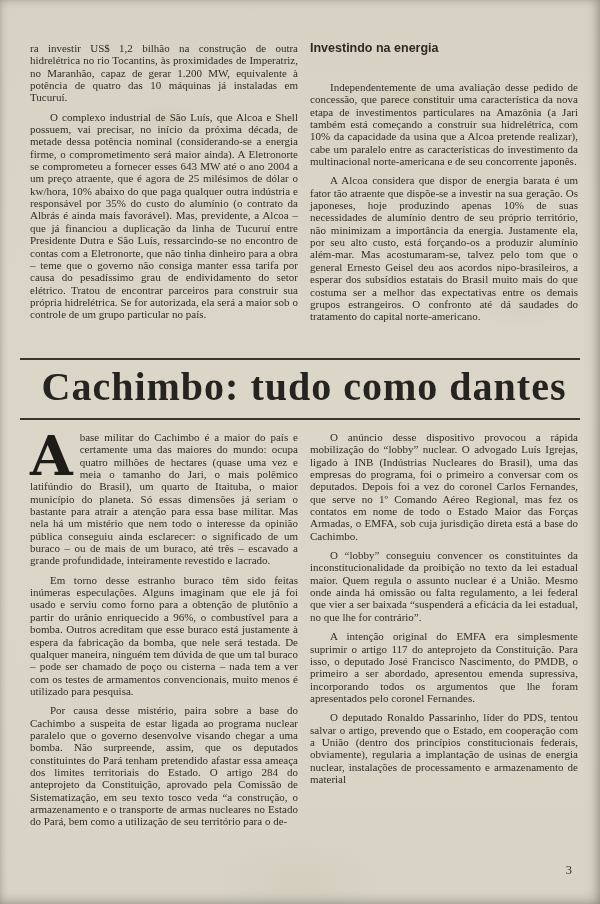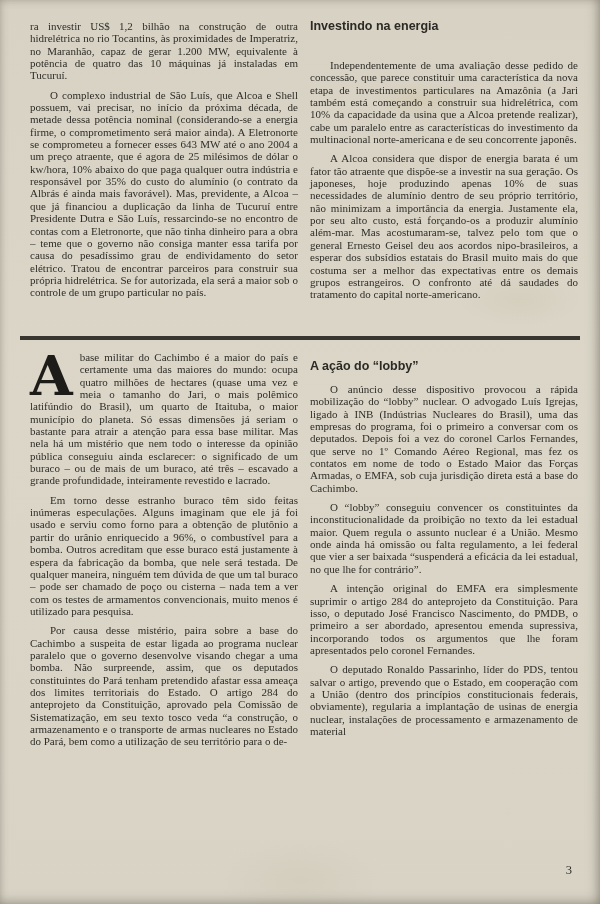--- a/index.html
+++ b/index.html
@@ -4,21 +4,21 @@
 <style>
   html, body { margin:0; padding:0; }
   body {
     width:600px; height:904px; overflow:hidden;
     font-family:"Liberation Serif", serif;
     background:#d9d4c6;
   }
   .page {
     position:relative; box-sizing:border-box;
     width:600px; height:904px;
-    padding:20px 22px 0 30px;
+    padding:42px 22px 0 30px;
     color:#2f2d28;
     background:
       radial-gradient(ellipse 70px 26px at 420px 100px, rgba(200,183,140,0.30), rgba(200,183,140,0) 70%),
       radial-gradient(ellipse 50px 20px at 165px 118px, rgba(196,184,150,0.22), rgba(196,184,150,0) 70%),
       radial-gradient(ellipse 90px 40px at 520px 300px, rgba(190,180,150,0.18), rgba(190,180,150,0) 70%),
       radial-gradient(ellipse 120px 60px at 300px 880px, rgba(185,176,148,0.15), rgba(185,176,148,0) 70%),
       linear-gradient(180deg, #d7d2c4 0%, #dbd6c8 45%, #d8d3c5 100%);
     box-shadow:
       inset -7px 0 12px -5px rgba(105,100,88,0.55),
       inset 0 -7px 12px -5px rgba(105,100,88,0.40),
@@ -69,33 +69,33 @@
       <p>O complexo industrial de São Luís, que Alcoa e Shell possuem, vai precisar, no início da próxima década, de metade dessa potência nominal (considerando-se a energia firme, o comprometimento será maior ainda). A Eletronorte se comprometeu a fornecer esses 643 MW até o ano 2004 a um preço atraente, que é agora de 25 milésimos de dólar o kw/hora, 10% abaixo do que paga qualquer outra indústria e responsável por 35% do custo do alumínio (o contrato da Albrás é ainda mais favorável). Mas, previdente, a Alcoa – que já financiou a duplicação da linha de Tucuruí entre Presidente Dutra e São Luís, ressarcindo-se no encontro de contas com a Eletronorte, que não tinha dinheiro para a obra – teme que o governo não consiga manter essa tarifa por causa do pesadíssimo grau de endividamento do setor elétrico. Tratou de encontrar parceiros para construir sua própria hidrelétrica. Se for autorizada, ela será a maior sob o controle de um grupo particular no país.</p>
     </div>
     <div class="col">
       <h3 class="sans-head">Investindo na energia</h3>
       <p>Independentemente de uma avaliação desse pedido de concessão, que parece constituir uma característica da nova etapa de investimentos particulares na Amazônia (a Jari também está começando a construir sua hidrelétrica, com 10% da capacidade da usina que a Alcoa pretende realizar), cabe um paralelo entre as características do investimento da multinacional norte-americana e de seu concorrente japonês.</p>
       <p>A Alcoa considera que dispor de energia barata é um fator tão atraente que dispõe-se a investir na sua geração. Os japoneses, hoje produzindo apenas 10% de suas necessidades de alumínio dentro de seu próprio território, não minimizam a importância da energia. Justamente ela, por seu alto custo, está forçando-os a produzir alumínio além-mar. Mas acostumaram-se, talvez pelo tom que o general Ernesto Geisel deu aos acordos nipo-brasileiros, a esperar dos subsídios estatais do Brasil muito mais do que costuma ser a melhor das expectativas entre os demais grupos estrangeiros. O confronto até dá saudades do tratamento do capital norte-americano.</p>
     </div>
   </section>
 
   <div class="rule"></div>
+  <h1 class="headline">Cachimbo: tudo como dantes</h1>
   <div class="rule"></div>
 
   <section class="cols article">
     <div class="col">
       <p class="noindent">
         <span class="dropcap">A</span><span>base militar do Cachimbo é a maior do país e certamente uma das maiores do mundo: ocupa quatro milhões de hectares (quase uma vez e meia o tamanho do Jari, o mais polêmico latifúndio do Brasil), um quarto de Itaituba, o maior município do planeta. Só essas dimensões já seriam o bastante para atrair a atenção para essa base militar. Mas nela há um mistério que nem todo o interesse da opinião pública conseguiu ainda esclarecer: o significado de um buraco – ou de mais de um buraco, até três – escavado a grande profundidade, inteiramente revestido e lacrado.</span>
       </p>
       <p>Em torno desse estranho buraco têm sido feitas inúmeras especulações. Alguns imaginam que ele já foi usado e serviu como forno para a obtenção de plutônio a partir do urânio enriquecido a 96%, o combustível para a bomba. Outros acreditam que esse buraco está justamente à espera da fabricação da bomba, que nele será testada. De qualquer maneira, ninguém tem dúvida de que um tal buraco – pode ser chamado de poço ou cisterna – nada tem a ver com os testes de armamentos convencionais, muito menos é utilizado para pesquisa.</p>
       <p>Por causa desse mistério, paira sobre a base do Cachimbo a suspeita de estar ligada ao programa nuclear paralelo que o governo desenvolve visando chegar a uma bomba. Não surpreende, assim, que os deputados constituintes do Pará tenham pretendido afastar essa ameaça dos limites territoriais do Estado. O artigo 284 do anteprojeto da Constituição, aprovado pela Comissão de Sistematização, em seu texto tosco veda “a construção, o armazenamento e o transporte de armas nucleares no Estado do Pará, bem como a utilização de seu território para o de-</p>
     </div>
     <div class="col">
-      <h3 class="sans-head sub">A ação do “lobby”</h3>
       <p>O anúncio desse dispositivo provocou a rápida mobilização do “lobby” nuclear. O advogado Luís Igrejas, ligado à INB (Indústrias Nucleares do Brasil), uma das empresas do programa, foi o primeiro a conversar com os deputados. Depois foi a vez do coronel Carlos Fernandes, que serve no 1º Comando Aéreo Regional, mas fez os contatos em nome de todo o Estado Maior das Forças Armadas, o EMFA, sob cuja jurisdição direta está a base do Cachimbo.</p>
       <p>O “lobby” conseguiu convencer os constituintes da inconstitucionalidade da proibição no texto da lei estadual maior. Quem regula o assunto nuclear é a União. Mesmo onde ainda há omissão ou falta regulamento, a lei federal que vier a ser baixada “suspenderá a eficácia da lei estadual, no que lhe for contrário”.</p>
-      <p>A intenção original do EMFA era simplesmente suprimir o artigo 284 do anteprojeto da Constituição. Para isso, o deputado José Francisco Nascimento, do PMDB, o primeiro a ser abordado, apresentou emenda supressiva, incorporando todos os argumentos que lhe foram apresentados pelo coronel Fernandes.</p>
+      <p>A intenção original do EMFA era simplesmente suprimir o artigo 117 do anteprojeto da Constituição. Para isso, o deputado José Francisco Nascimento, do PMDB, o primeiro a ser abordado, apresentou emenda supressiva, incorporando todos os argumentos que lhe foram apresentados pelo coronel Fernandes.</p>
       <p>O deputado Ronaldo Passarinho, líder do PDS, tentou salvar o artigo, prevendo que o Estado, em cooperação com a União (dentro dos princípios constitucionais federais, obviamente), regularia a implantação de usinas de energia nuclear, instalações de processamento e armazenamento de material</p>
     </div>
   </section>
 
   <div class="page-number">3</div>
 </div>
 
 </body></html>

